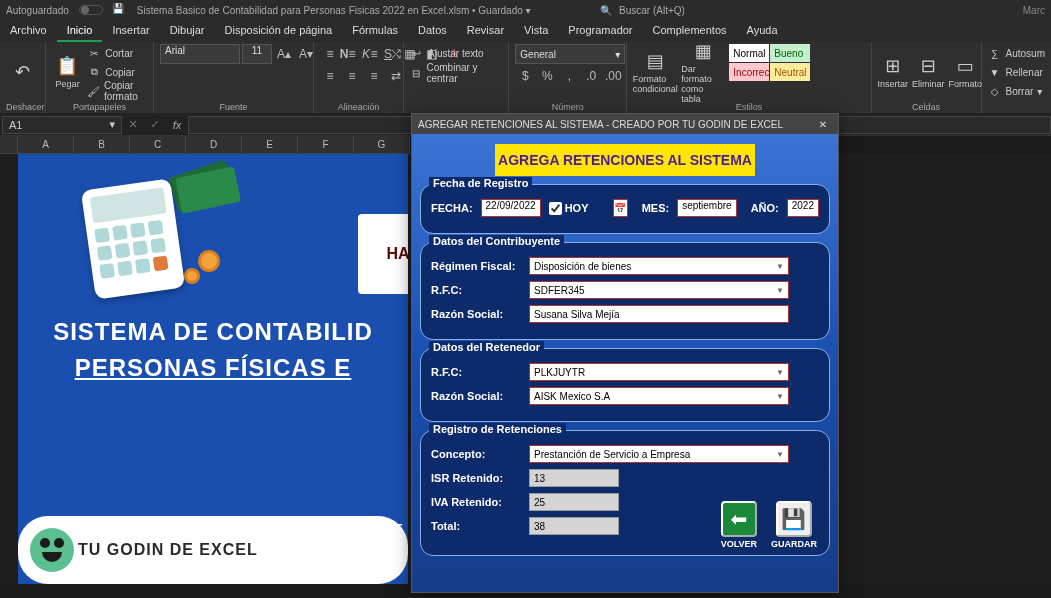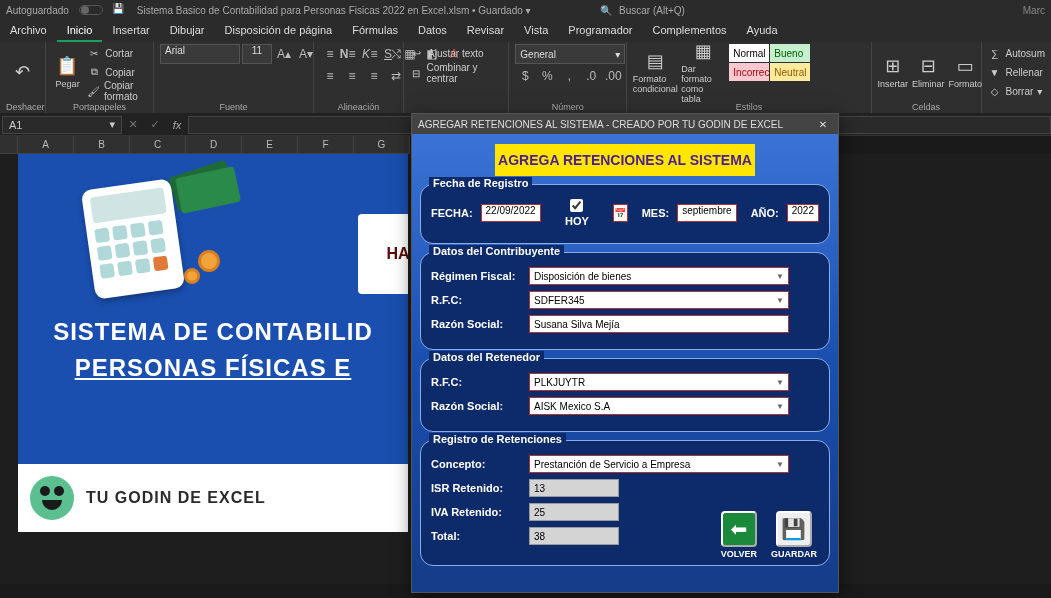--- a/index.html
+++ b/index.html
@@ -39,53 +39,53 @@
 .formula-row{height:22px;background:#222;display:flex;align-items:center;border-bottom:1px solid #333;justify-content:space-between;}
 .name-box{width:120px;background:#2a2a2a;border:1px solid #444;color:#ccc;font-size:11px;padding:0 6px;height:18px;margin-left:2px;display:flex;align-items:center;justify-content:space-between;}
 .fx-btn{width:22px;text-align:center;color:#aaa;font-style:italic;}
 .formula-input{flex:1;background:#2a2a2a;border:1px solid #444;height:18px;padding:0 4px;color:#ccc;}
 
 .col-headers{height:18px;background:#303030;display:flex;margin-left:18px;}
 .col-headers .col{width:56px;text-align:center;font-size:10px;color:#bbb;border-right:1px solid #444;border-bottom:1px solid #444;line-height:18px;}
 
 .sheet-area{position:relative;height:430px;background:#1e1e1e;}
 
-.poster{position:absolute;left:18px;top:0;width:390px;height:378px;background:#1a4fb0;overflow:hidden;}
+.poster{position:absolute;left:18px;top:0;width:390px;height:430px;background:#1a4fb0;overflow:hidden;}
 .poster .calc-img{position:absolute;left:70px;top:10px;width:140px;height:140px;}
 .poster .calc-body{position:absolute;left:0;top:20px;width:90px;height:110px;background:#fff;border-radius:10px;transform:rotate(-8deg);box-shadow:0 3px 6px rgba(0,0,0,0.3);}
 .poster .calc-screen{position:absolute;left:8px;top:8px;width:74px;height:26px;background:#d0e4e4;border-radius:3px;}
 .poster .calc-key{position:absolute;width:14px;height:14px;background:#b0d8d8;border-radius:3px;}
 .poster .money{position:absolute;left:90px;top:8px;width:60px;height:36px;background:#2a8a4a;border-radius:4px;transform:rotate(-12deg);}
 .poster .money2{position:absolute;left:84px;top:4px;width:60px;height:36px;background:#1f6b38;border-radius:4px;transform:rotate(-18deg);}
 .poster .coin{position:absolute;width:22px;height:22px;background:#f2a33a;border-radius:50%;border:3px solid #d87f1f;}
 .poster h1{position:absolute;top:164px;left:10px;right:10px;color:#fff;font-size:24px;font-weight:700;text-align:center;letter-spacing:1px;}
 .poster h2{position:absolute;top:200px;left:10px;right:10px;color:#fff;font-size:24px;font-weight:700;text-align:center;text-decoration:underline;letter-spacing:1px;}
 .poster .seal{position:absolute;right:-30px;top:60px;width:80px;height:80px;background:#fff;border-radius:4px;display:flex;align-items:center;justify-content:center;color:#5a0a0a;font-weight:700;font-size:16px;}
 .lle{position:absolute;bottom:42px;right:6px;color:#fff;font-style:italic;font-size:18px;font-weight:500;}
 
-.godin{position:absolute;left:0;bottom:0;right:0;height:68px;background:#fff;display:flex;align-items:center;gap:12px;padding-left:12px;}
+.godin{position:absolute;left:0;bottom:0;right:0;height:68px;background:#fff;display:flex;align-items:center;gap:4px;padding-left:12px;border-radius:30px;}
 .godin .face{width:44px;height:44px;border-radius:50%;background:#5bbf8f;position:relative;}
 .godin .face::before{content:"";position:absolute;left:10px;top:10px;width:10px;height:10px;border-radius:50%;background:#1a1a1a;box-shadow:14px 0 0 #1a1a1a;}
 .godin .face::after{content:"";position:absolute;left:12px;top:24px;width:20px;height:10px;border-radius:0 0 10px 10px;background:#1a1a1a;}
 .godin .txt{font-size:16px;font-weight:600;color:#2a2a2a;letter-spacing:1px;}
 
 .modal{position:absolute;left:411px;top:113px;width:428px;height:480px;background:#2b5db0;border:1px solid #555;box-shadow:0 4px 16px rgba(0,0,0,0.5);display:flex;flex-direction:column;}
 .modal-title{height:20px;background:#444;color:#ddd;font-size:10px;display:flex;align-items:center;justify-content:space-between;padding:0 6px;}
 .modal-title .close{width:18px;text-align:center;cursor:default;}
 .modal-body{flex:1;background:linear-gradient(#3b74d6 0%, #1a4fb0 50%, #153c88 100%);padding:6px 8px;overflow:hidden;}
 .banner{background:#ffe600;color:#4c1d95;font-weight:700;font-size:14px;text-align:center;padding:8px 0;width:260px;margin:4px auto 8px auto;}
 .fieldset{border:1px solid #88aee8;border-radius:13px;margin-bottom:8px;padding:8px 10px 10px 10px;background:#0d2a6a;position:relative;}
 .fieldset .legend{position:absolute;top:-8px;left:8px;background:#0d2a6a;padding:0 4px;color:#fff;font-size:11px;font-weight:600;}
 .form-row{display:flex;align-items:center;gap:8px;margin:6px 0;}
 .form-row label{width:90px;color:#fff;font-size:11px;font-weight:600;}
 .field-input{background:#fff;border:1px solid #a33;color:#000;font-size:10px;height:18px;padding:0 4px;}
 .field-input.sel{width:260px;display:flex;align-items:center;justify-content:space-between;}
 .field-input.sel .chev{color:#666;font-size:8px;}
 .field-small{width:62px;text-align:center;}
-.hoy{display:flex;align-items:center;gap:3px;color:#fff;font-size:10px;flex-direction:column;}
+.hoy{display:flex;align-items:center;gap:3px;color:#fff;font-size:10px;}
 .hoy input{accent-color:#fff;}
 .cal-ic{width:20px;height:18px;background:#fff;border:1px solid #a33;display:flex;align-items:center;justify-content:center;font-size:10px;}
 .num-field{background:#d4d4d4;border:1px solid #999;width:90px;height:18px;font-size:10px;padding:0 4px;display:flex;align-items:center;color:#000;}
 .icon-btn{display:flex;flex-direction:column;align-items:center;gap:2px;}
 .icon-btn .circ{width:36px;height:36px;border-radius:4px;background:#eee;border:2px outset #fff;display:flex;align-items:center;justify-content:center;font-size:20px;}
 .icon-btn .lbl{color:#fff;font-size:9px;font-weight:700;}
 .bottom-icons{position:absolute;right:12px;bottom:6px;display:flex;gap:14px;}
 </style>
 </head>
 <body>

